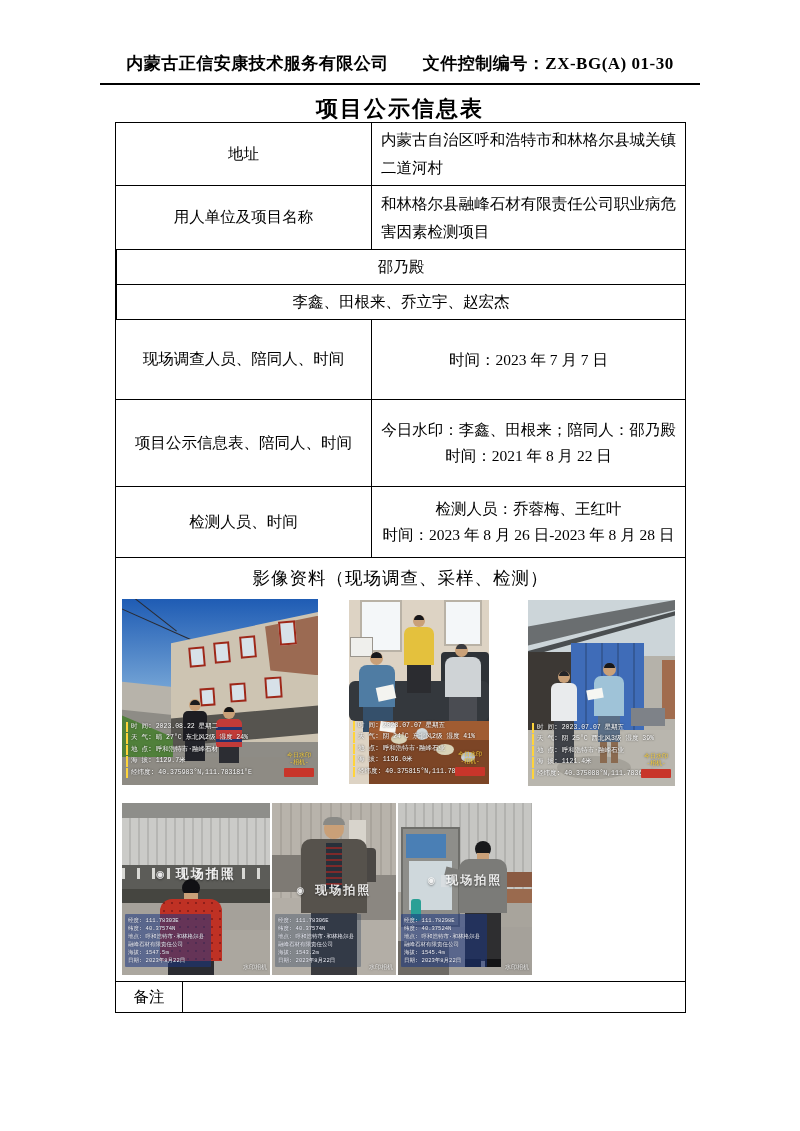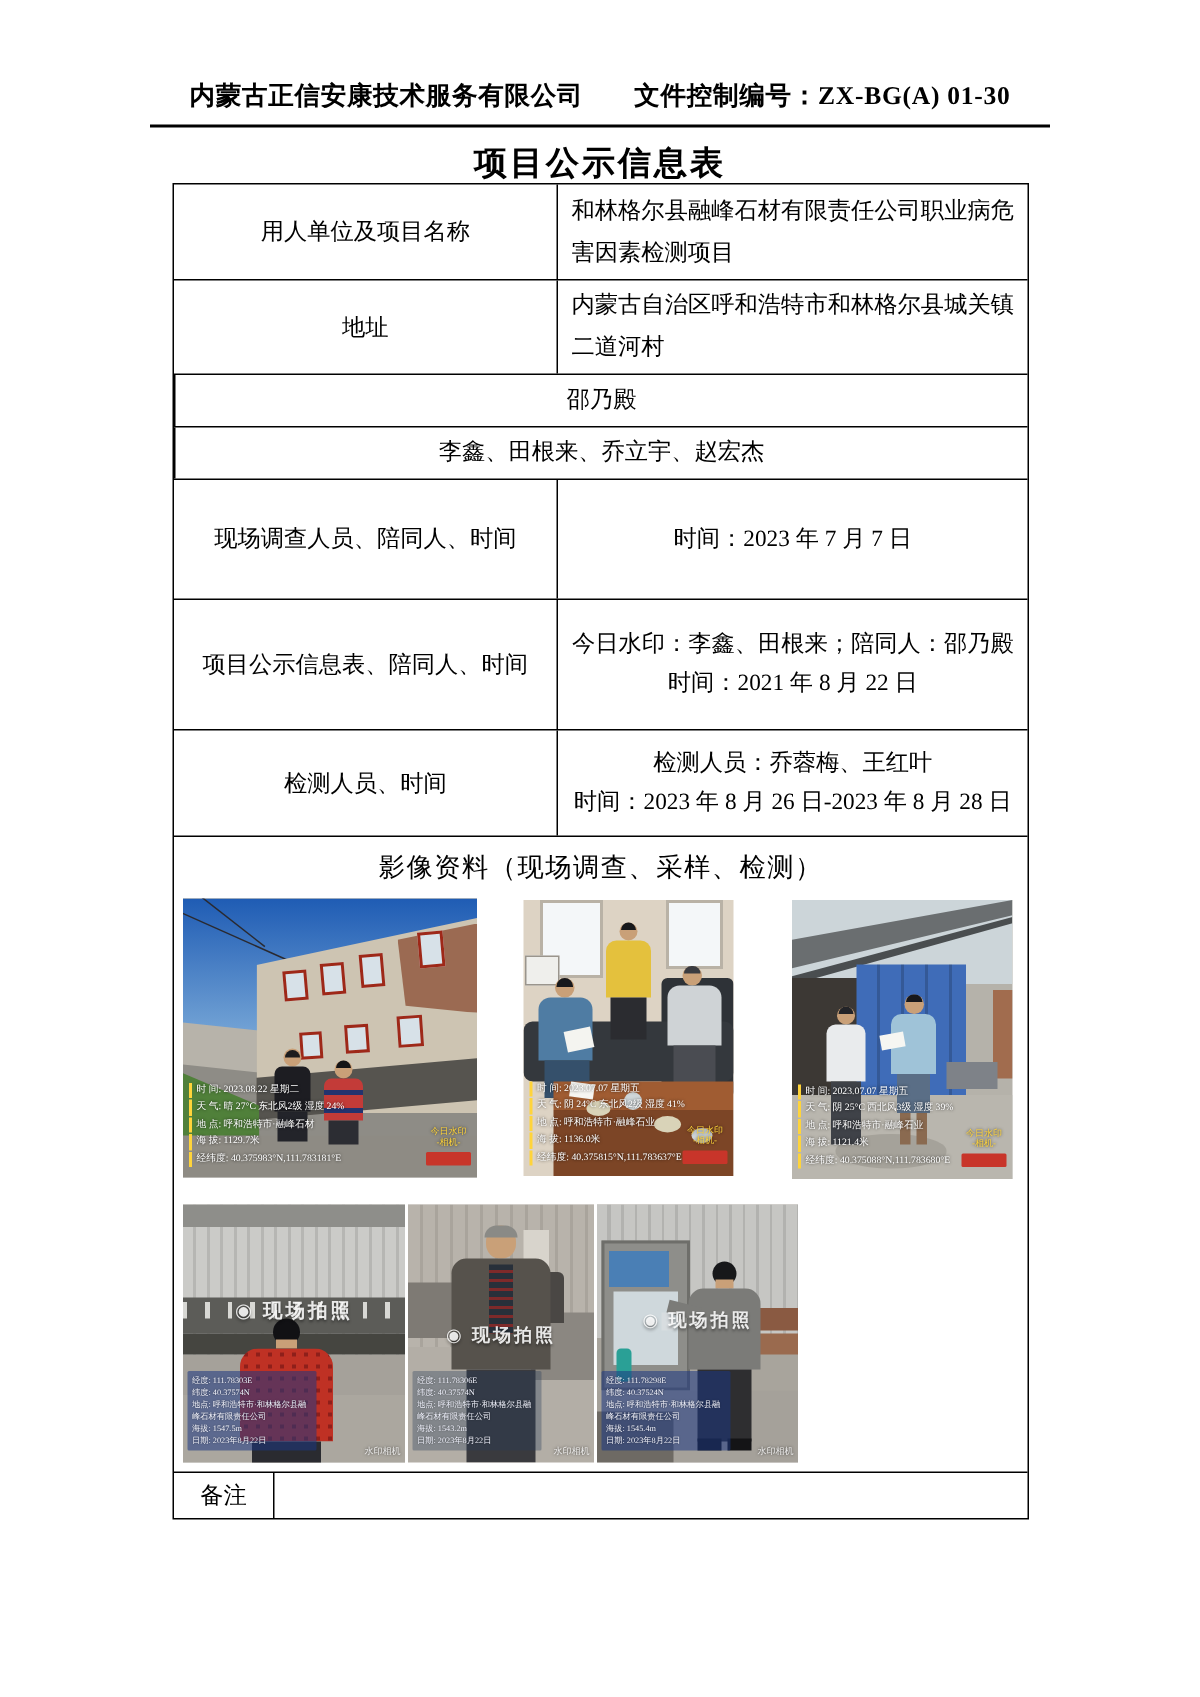--- a/index.html
+++ b/index.html
@@ -44,21 +44,21 @@
   .media-cell { position:relative; height:423px; display:block; }
   .media-header {
     position:absolute; top:8px; left:0; width:100%;
     text-align:center; font-size:17.5px; letter-spacing:1px;
   }
   .remark-row { display:flex; border-top:1px solid #000; min-height:31px; }
   .remark-label { width:66px; display:flex; align-items:center; justify-content:center; }
   .remark-value { flex:1; border-left:1px solid #000; }
   
   .photo { position:absolute; overflow:hidden; background:#9a968e;
-           font-family:Liberation Serif, serif; }
+           font-family:Liberation Mono, monospace; }
   .ph { position:absolute; }
   
   .wmA { position:absolute; left:4px; bottom:6px; z-index:5; }
   .wmA .wline {
     font-size:6.5px; line-height:10.5px; color:#fff; white-space:nowrap;
     text-shadow:0 0 2px rgba(0,0,0,.85);
     border-left:2px solid #ffd43a; padding-left:3px; margin-bottom:1px;
   }
   .badgeA { position:absolute; right:4px; bottom:8px; z-index:5; text-align:center; }
   .badgeA .by { color:#ffd43a; font-size:6px; line-height:7px;
@@ -90,28 +90,28 @@
 <div class="page">
 
   <div class="doc-header">
     <span>内蒙古正信安康技术服务有限公司</span><span class="gap"></span><span>文件控制编号：ZX-BG(A) 01-30</span>
   </div>
 
   <div class="page-title">项目公示信息表</div>
 
   <div class="info-table">
 
+    <div class="t-row r2">
+      <div class="cell-label">地址</div>
+      <div class="cell-value v-left">内蒙古自治区呼和浩特市和林格尔县城关镇二道河村</div>
+    </div>
+
     <div class="t-row r1">
       <div class="cell-label">用人单位及项目名称</div>
       <div class="cell-value v-left">和林格尔县融峰石材有限责任公司职业病危害因素检测项目</div>
-    </div>
-
-    <div class="t-row r2">
-      <div class="cell-label">地址</div>
-      <div class="cell-value v-left">内蒙古自治区呼和浩特市和林格尔县城关镇二道河村</div>
     </div>
 
     <div class="t-row r3">
       <div class="cell-value v-center">邵乃殿</div>
     </div>
 
     <div class="t-row r4">
       <div class="cell-value v-center">李鑫、田根来、乔立宇、赵宏杰</div>
     </div>
 

